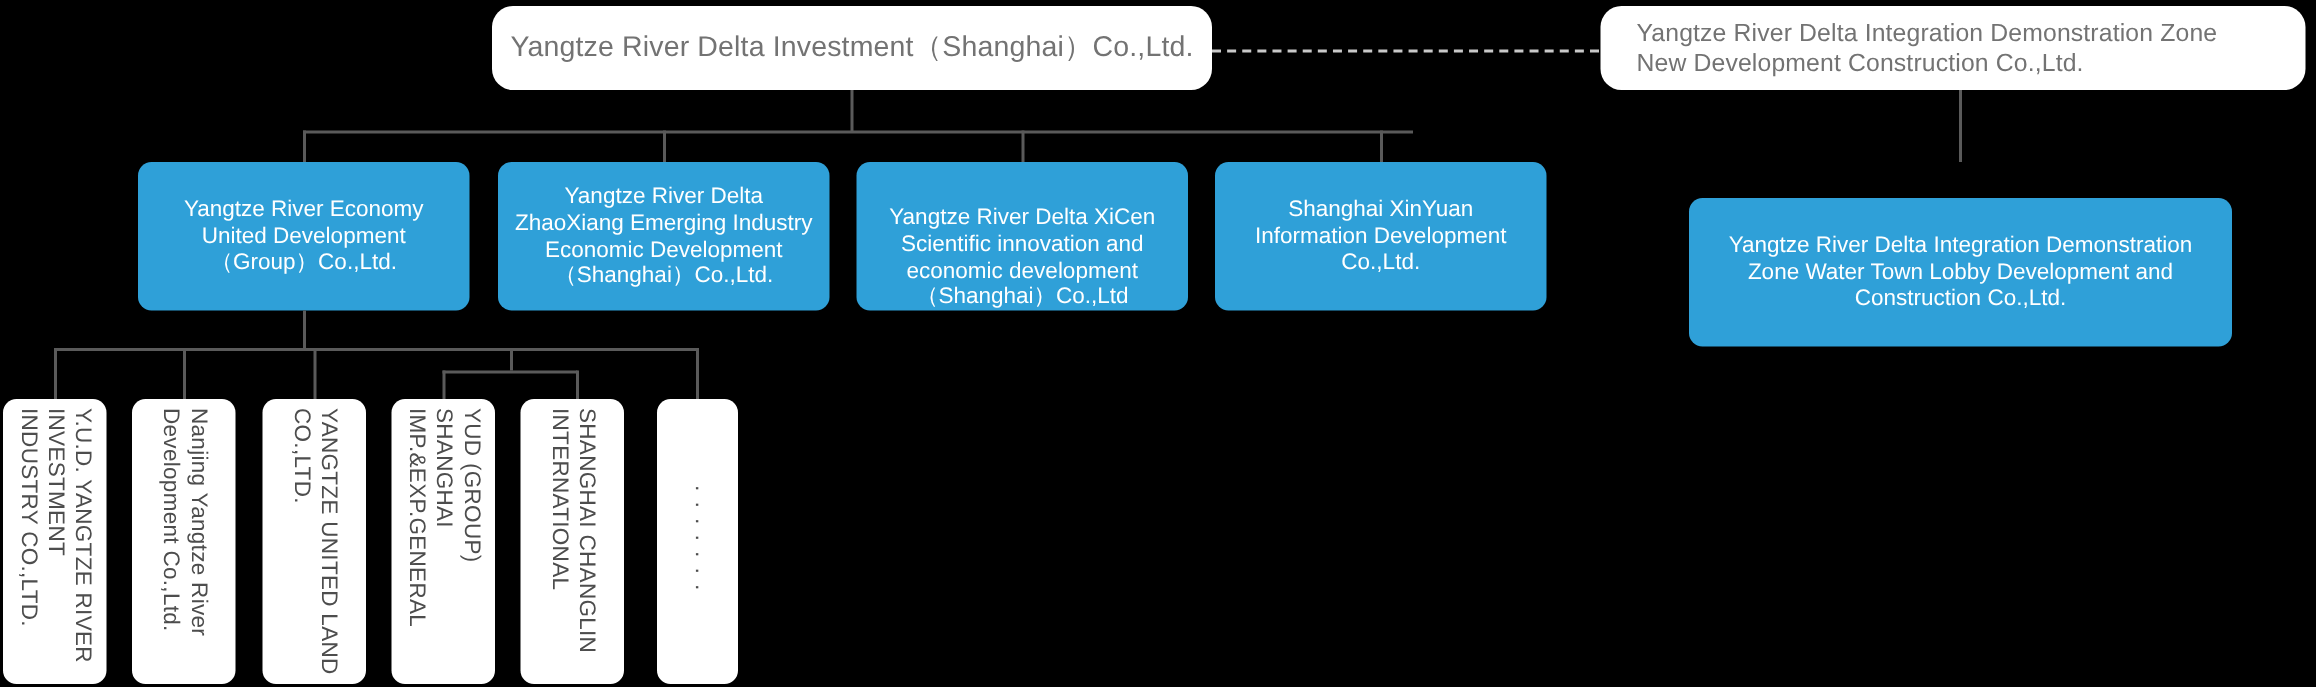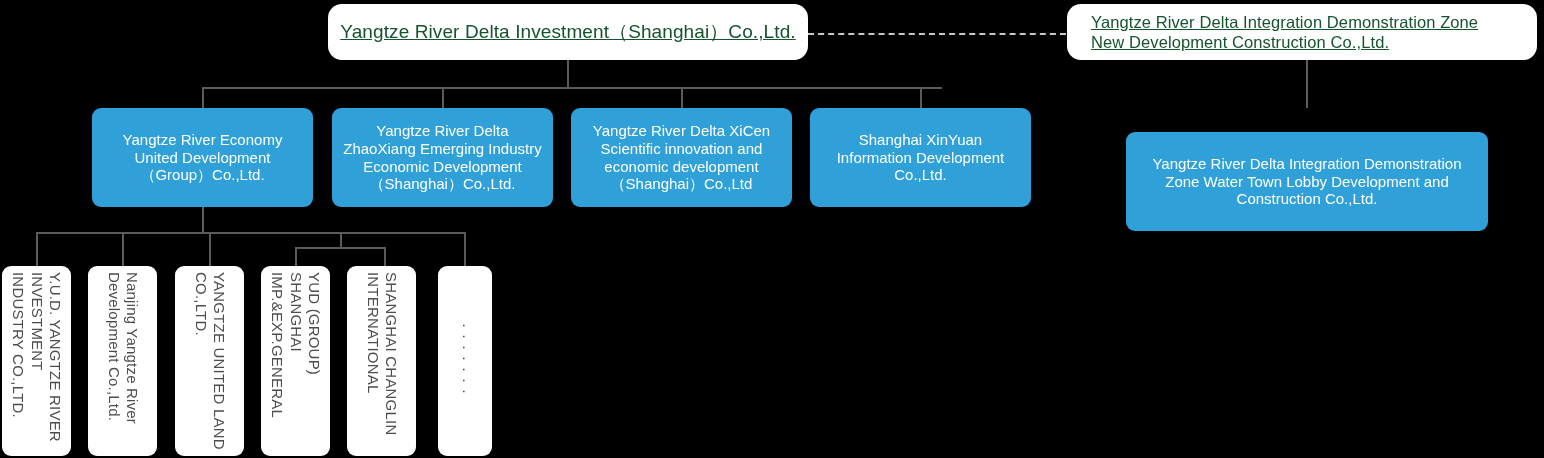--- a/index.html
+++ b/index.html
@@ -17,22 +17,21 @@
     box-sizing:border-box;
     display:flex;
     align-items:center;
     justify-content:center;
     text-align:center;
     line-height:1.18;
   }
   .node-white{
     background:#ffffff;
     border-radius:14px;
-    color:#14532d;
-    text-decoration:underline;
+    color:#737373;
   }
   .node-blue{
     background:#2fa0d8;
     border-radius:9px;
     color:#ffffff;
   }
   .node-vert{
     background:#ffffff;
     border-radius:9px;
     color:#4c4c4c;
@@ -97,21 +96,21 @@
   <div class="ln ln-v" style="left:1306px;top:60px;height:48px;"></div>
 
   <div class="node node-blue" style="left:92px;top:108px;width:221px;height:99px;padding:0 10px;">
     <span class="txt">Yangtze River Economy United Development（Group）Co.,Ltd.</span>
   </div>
 
   <div class="node node-blue" style="left:332px;top:108px;width:221px;height:99px;padding:0 8px;">
     <span class="txt">Yangtze River Delta ZhaoXiang Emerging Industry Economic Development（Shanghai）Co.,Ltd.</span>
   </div>
 
-  <div class="node node-blue" style="left:571px;top:108px;width:221px;height:99px;padding:0 8px;">
+  <div class="node node-blue" style="left:571px;top:108px;width:221px;height:99px;padding:0 8px;align-items:flex-end;">
     <span class="txt">Yangtze River Delta XiCen Scientific innovation and economic development（Shanghai）Co.,Ltd</span>
   </div>
 
   <div class="node node-blue" style="left:810px;top:108px;width:221px;height:99px;padding:0 15px;">
     <span class="txt">Shanghai XinYuan Information Development Co.,Ltd.</span>
   </div>
 
   <div class="node node-blue wide" style="left:1126px;top:108px;width:362px;height:99px;padding:0 14px;margin-top:24px;">
     <span class="txt">Yangtze River Delta Integration Demonstration Zone Water Town Lobby Development and Construction Co.,Ltd.</span>
   </div>

